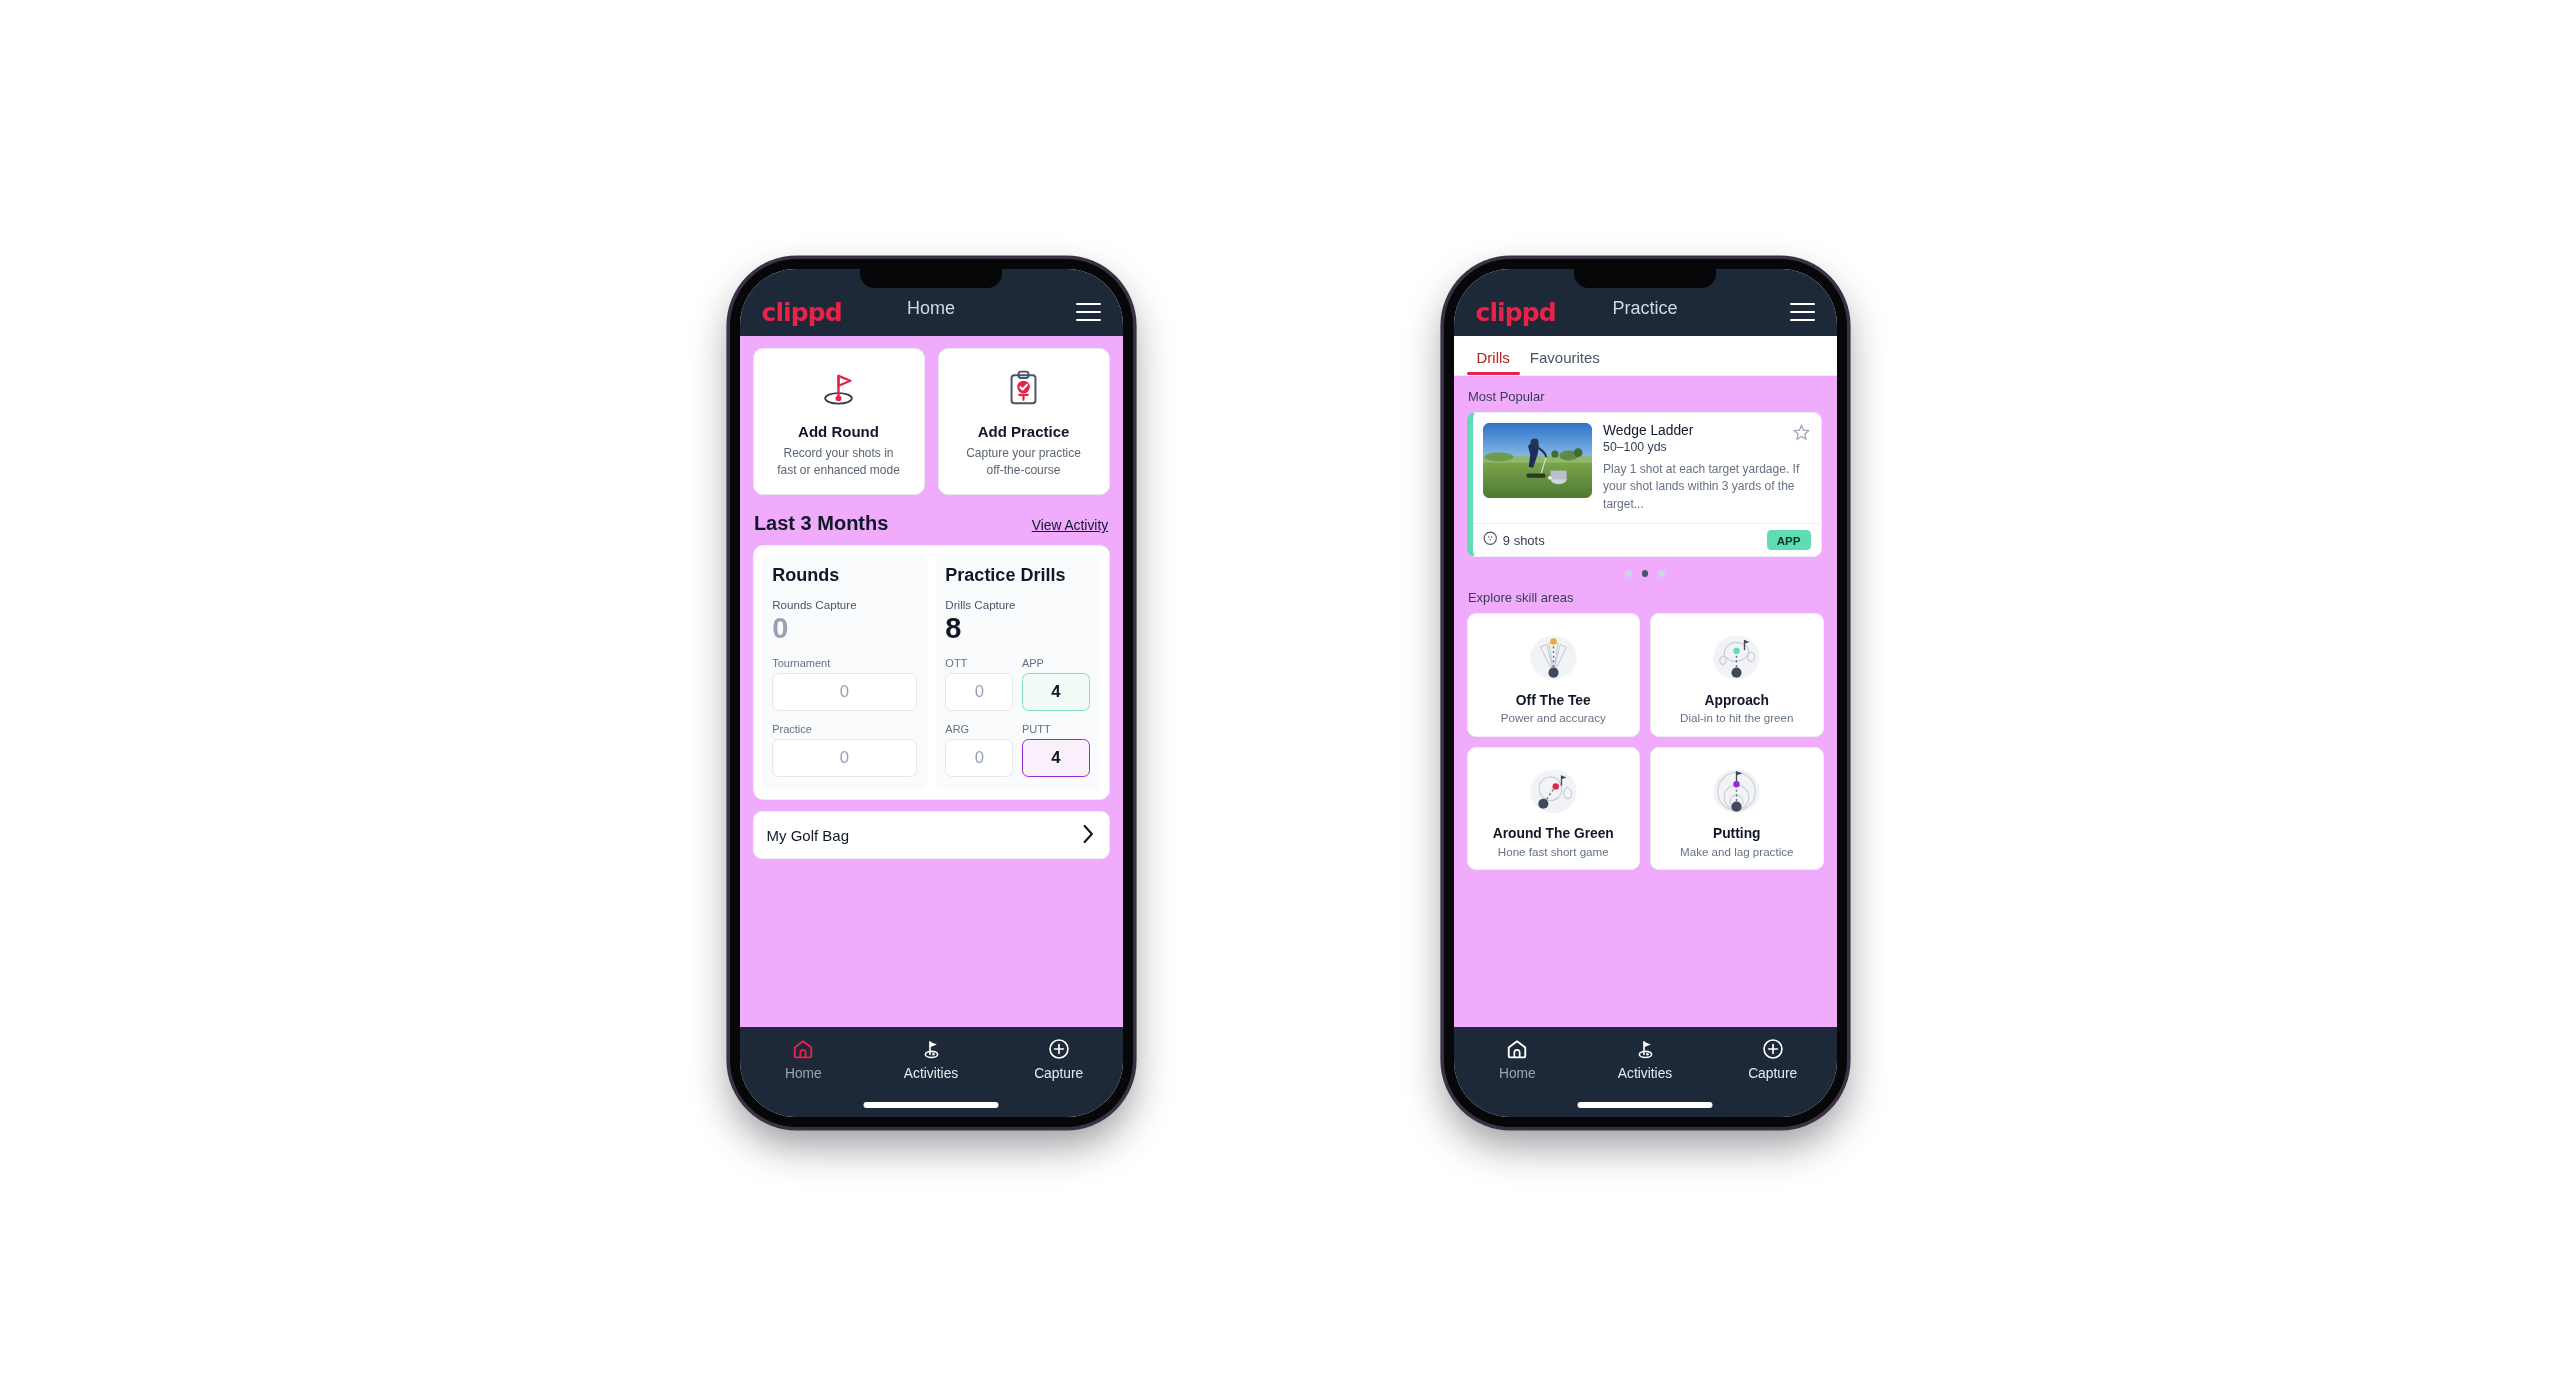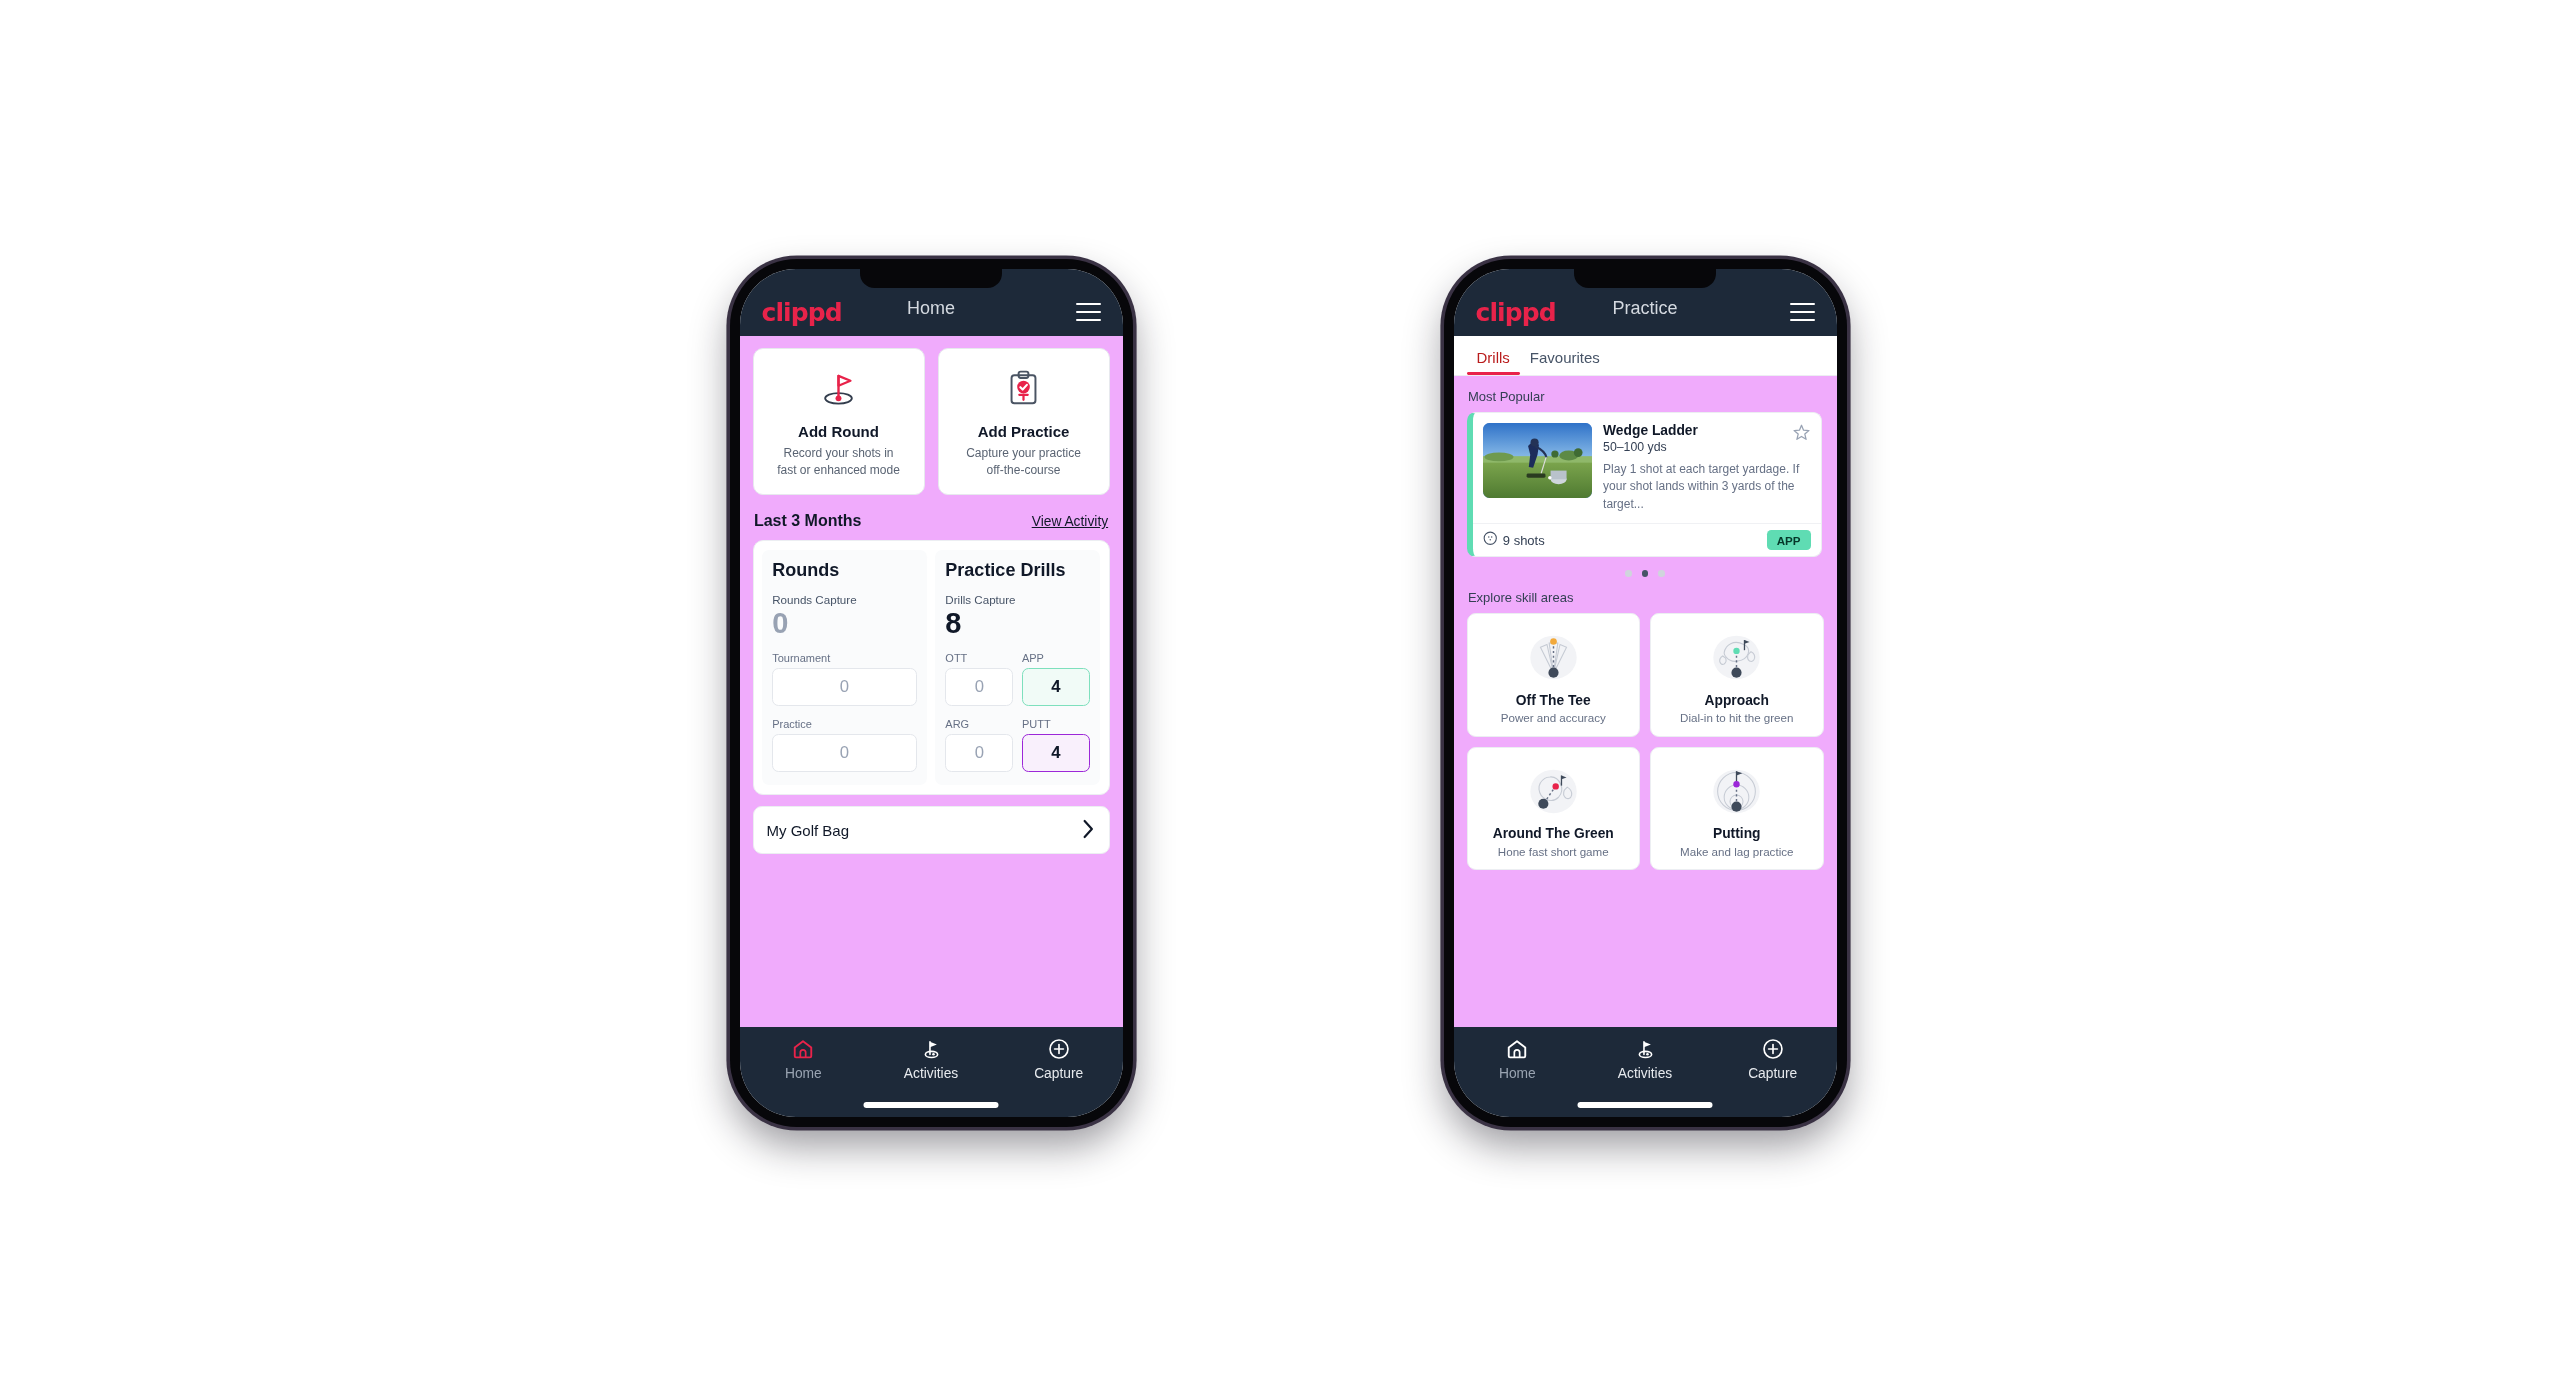--- a/index.html
+++ b/index.html
@@ -157,21 +157,21 @@
     cursor: pointer;
   }
   .quick-ico { height: 48px; display:flex; align-items:center; justify-content:center; margin-bottom: 10px; }
   .quick-title { font-size: 15px; font-weight: 700; color: #101828; margin-bottom: 5.8px; }
   .quick-sub { font-size: 12px; color: #5a6473; line-height: 1.42; }
 
   .section-row {
     display:flex; align-items: baseline; justify-content: space-between;
     padding: 17.4px 1.4px 10px 1.4px;
   }
-  .section-title { font-size: 16px; font-weight: 700; color: #101828; }
+  .section-title { font-size: 20px; font-weight: 700; color: #101828; }
   .section-link { font-size: 13.8px; color: #101828; text-decoration: underline; cursor: pointer; }
 
   .stats-card {
     background:#ffffff; border:0.7px solid #eceef2; border-radius: 10px;
     display:flex; padding: 8.7px; gap: 8.7px; box-sizing:border-box;
   }
   .stats-col { flex:1; background:#fafbfc; border-radius: 7.2px; padding: 10px 10px 13px 10px; box-sizing:border-box; }
   .stats-col h4 { margin:0 0 11.6px 0; font-size: 18px; font-weight:700; color:#101828; }
   .stats-caption { font-size: 11.6px; color:#475467; margin-bottom: 1.4px; }
   .stats-big { font-size: 29px; font-weight: 700; line-height:1.15; color:#98a2b3; }
@@ -229,21 +229,21 @@
     overflow:hidden; display:flex; flex-direction:column;
     border-left: 6.5px solid #5fdcb3;
     cursor:pointer;
   }
   .drill-top { display:flex; gap: 11.6px; padding: 10px 10px 10px 10px; }
   .drill-thumb {
     flex: 0 0 109px; height: 75px; border-radius: 6.5px; overflow:hidden;
     position:relative; background:#4a86d8;
   }
   .drill-meta { flex:1; min-width:0; position:relative; }
-  .drill-name { font-size: 13.8px; font-weight:700; color:#101828; padding-right: 24.6px; }
+  .drill-name { font-size: 13.8px; font-weight:400; color:#101828; padding-right: 24.6px; }
   .drill-yards { font-size: 12.3px; color:#344054; margin-top: 2.2px; }
   .drill-desc { font-size: 12px; color:#667085; line-height:1.45; margin-top: 6.5px; }
   .star { position:absolute; top:0; right:0; cursor:pointer; }
   .drill-foot {
     border-top:0.7px solid #f0f1f4;
     display:flex; align-items:center; justify-content:space-between;
     padding: 7.2px 10px; height: 33px; box-sizing:border-box;
   }
   .shots { display:flex; align-items:center; gap: 5.8px; font-size: 13px; color:#344054; }
   .badge {

